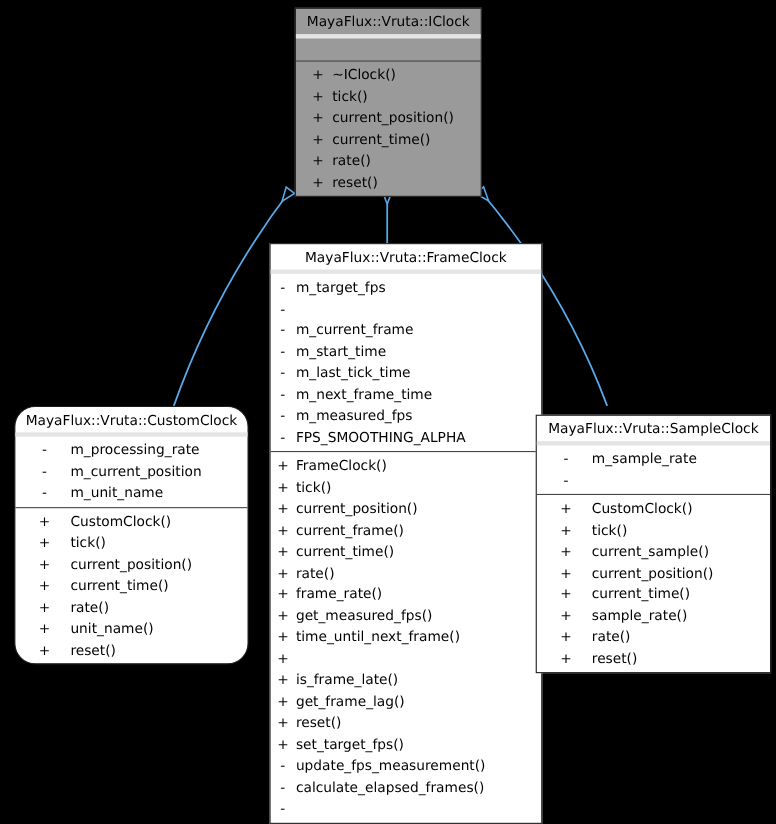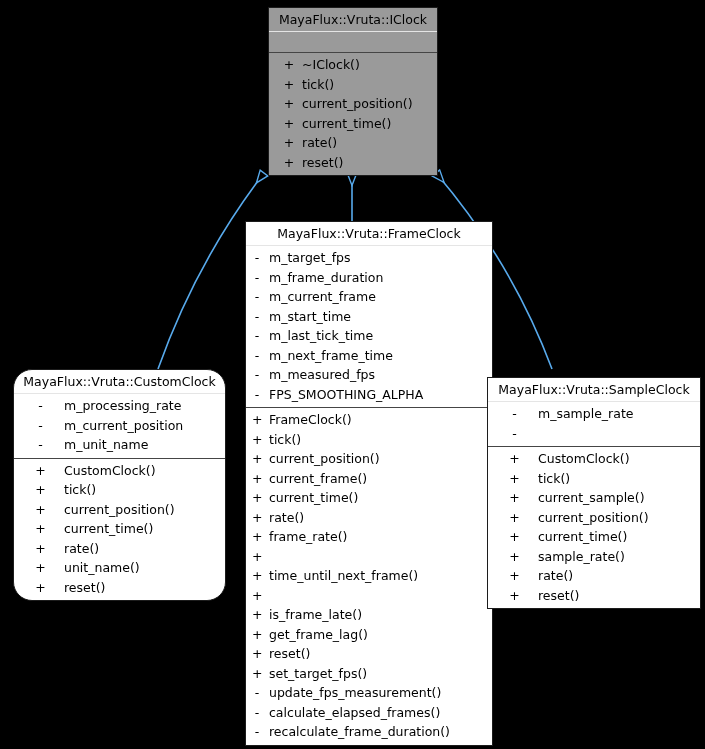--- a/index.html
+++ b/index.html
@@ -26,21 +26,21 @@
     box-sizing: border-box;
     background: #ffffff;
     border: 1px solid #1c1c1c;
     color: #000000;
     font-size: 12.5px;
   }
   .classbox .title {
     text-align: center;
     line-height: 16px;
     padding: 4px 2px 3px 2px;
-    border-bottom: 1px solid #e5e5e5;
+    border-bottom: 4px solid #e5e5e5;
     white-space: nowrap;
   }
   .section {
     padding: 2px 0 3px 0;
   }
   .section.attrs {
     border-bottom: 1px solid #454545;
   }
   .section.attrs.empty {
     min-height: 15px;
@@ -119,21 +119,20 @@
 
   <div id="box-frameclock" class="classbox v-frame">
     <div class="title">MayaFlux::Vruta::FrameClock</div>
     <div class="section attrs">
         <div class="row">
           <span class="sign">-</span>
           <span class="mname">m_target_fps</span>
         </div>
         <div class="row">
           <span class="sign">-</span>
-          <span class="mname">m_frame_duration</span>
         </div>
         <div class="row">
           <span class="sign">-</span>
           <span class="mname">m_current_frame</span>
         </div>
         <div class="row">
           <span class="sign">-</span>
           <span class="mname">m_start_time</span>
         </div>
         <div class="row">
@@ -177,20 +176,21 @@
         <div class="row">
           <span class="sign">+</span>
           <span class="mname">rate()</span>
         </div>
         <div class="row">
           <span class="sign">+</span>
           <span class="mname">frame_rate()</span>
         </div>
         <div class="row">
           <span class="sign">+</span>
+          <span class="mname">get_measured_fps()</span>
         </div>
         <div class="row">
           <span class="sign">+</span>
           <span class="mname">time_until_next_frame()</span>
         </div>
         <div class="row">
           <span class="sign">+</span>
         </div>
         <div class="row">
           <span class="sign">+</span>
@@ -211,21 +211,20 @@
         <div class="row">
           <span class="sign">-</span>
           <span class="mname">update_fps_measurement()</span>
         </div>
         <div class="row">
           <span class="sign">-</span>
           <span class="mname">calculate_elapsed_frames()</span>
         </div>
         <div class="row">
           <span class="sign">-</span>
-          <span class="mname">recalculate_frame_duration()</span>
         </div>
       </div>
   </div>
 
   <div id="box-customclock" class="classbox v-wide">
     <div class="title">MayaFlux::Vruta::CustomClock</div>
     <div class="section attrs">
         <div class="row">
           <span class="sign">-</span>
           <span class="mname">m_processing_rate</span>

